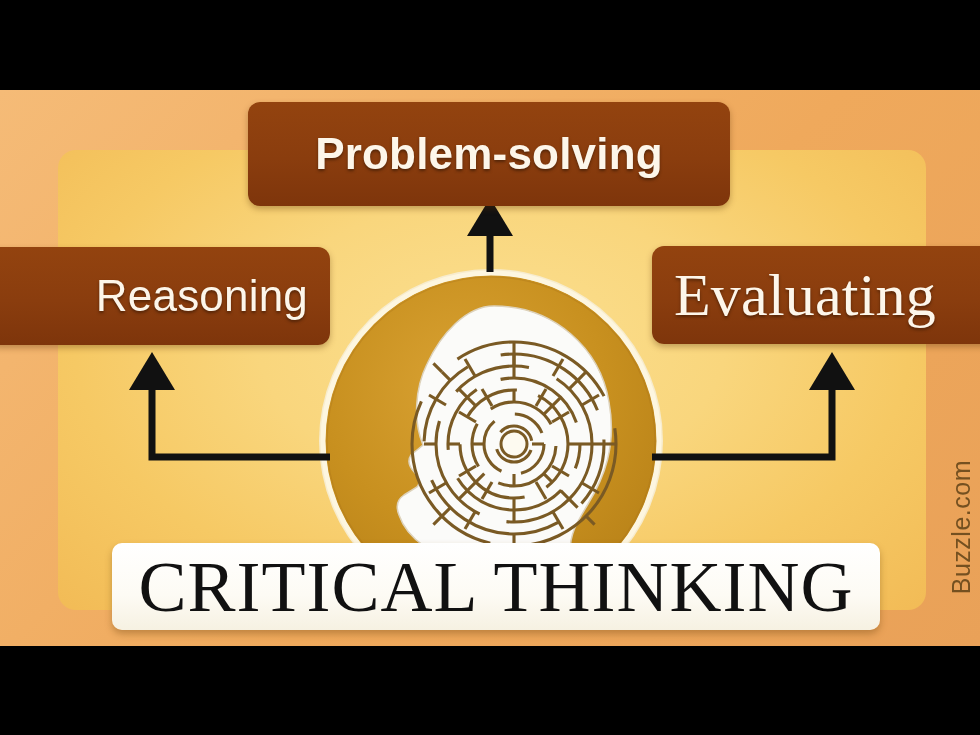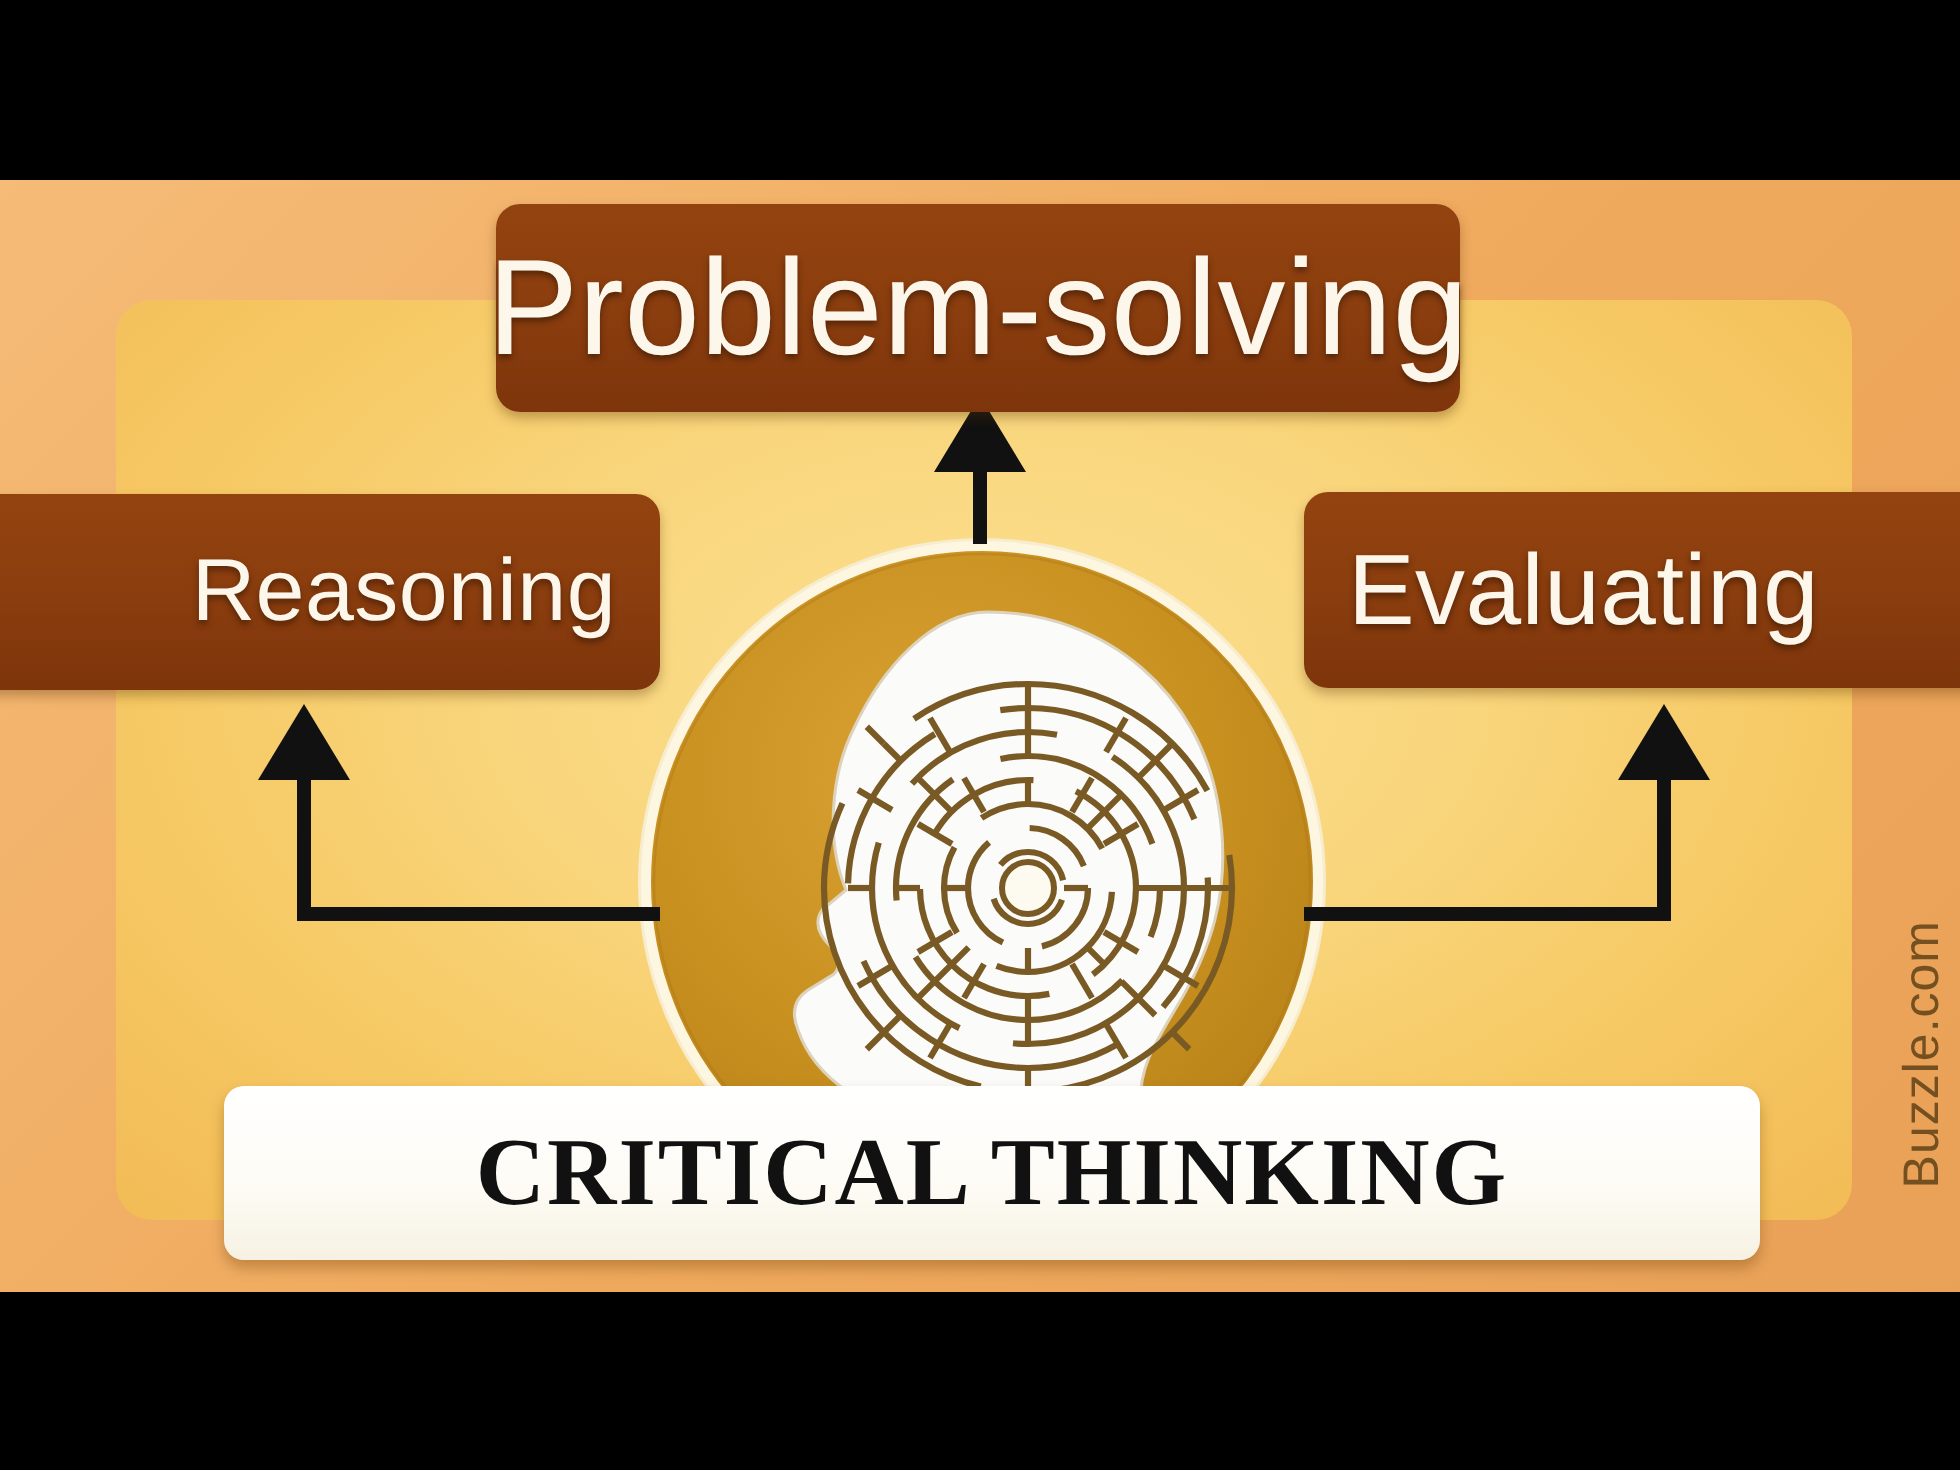--- a/index.html
+++ b/index.html
@@ -107,62 +107,62 @@
     text-shadow: 0 2px 3px rgba(40, 18, 4, 0.55);
   }
 
   #box-problem-solving {
     left: 248px;
     top: 12px;
     width: 482px;
     height: 104px;
     justify-content: center;
   }
-  #box-problem-solving span { font-size: 68px; }
+  #box-problem-solving span { font-size: 44px; font-weight: bold; }
 
   #box-reasoning {
     left: -14px;
     top: 157px;
     width: 344px;
     height: 98px;
     justify-content: flex-end;
     padding-right: 22px;
   }
   #box-reasoning span { font-size: 44px; }
 
   #box-evaluating {
     left: 652px;
     top: 156px;
     width: 352px;
     height: 98px;
     justify-content: flex-start;
     padding-left: 22px;
   }
-  #box-evaluating span { font-size: 50px; }
+  #box-evaluating span { font-size: 60px; font-family: Liberation Serif, serif; }
 
   
   #title-banner {
     position: absolute;
     left: 112px;
     top: 453px;
     width: 768px;
     height: 87px;
     background: linear-gradient(180deg, #ffffff 0%, #fdfbf4 60%, #f6f1e2 100%);
     border-radius: 10px;
     box-shadow: 0 4px 7px rgba(120, 75, 20, 0.40);
     z-index: 9;
     display: flex;
     align-items: center;
     justify-content: center;
     overflow: hidden;
   }
   #title-banner span {
     font-family: "Liberation Serif", serif;
-    font-weight: 700;
-    font-size: 48px;
+    font-weight: 400;
+    font-size: 72px;
     color: #111111;
     letter-spacing: 1px;
     white-space: nowrap;
     line-height: 1;
   }
 
   
   #watermark {
     position: absolute;
     right: 4px;

